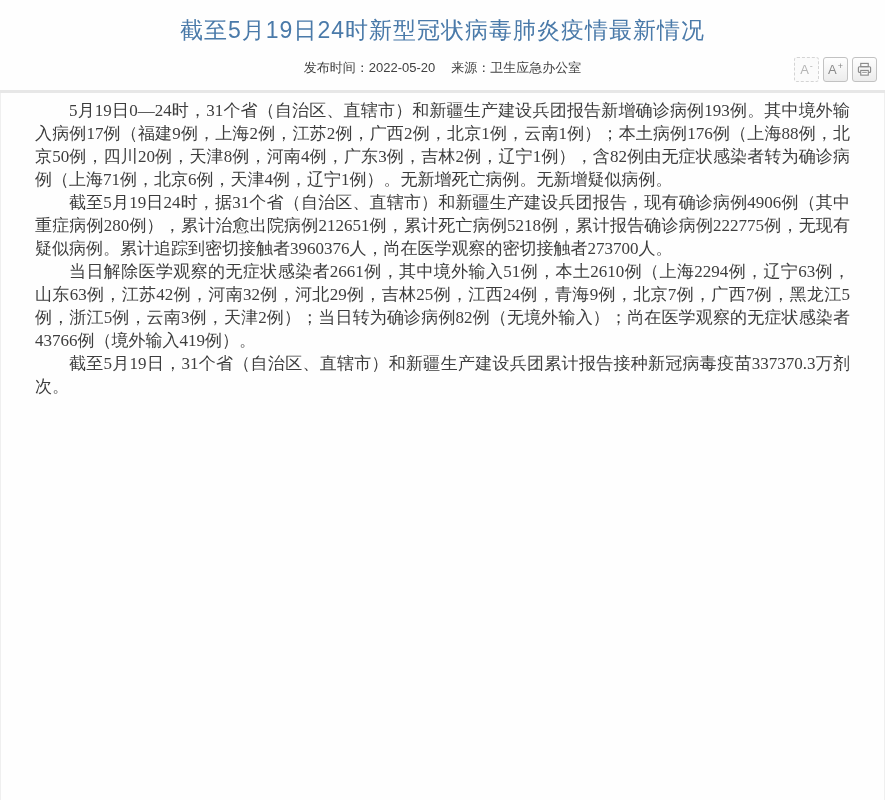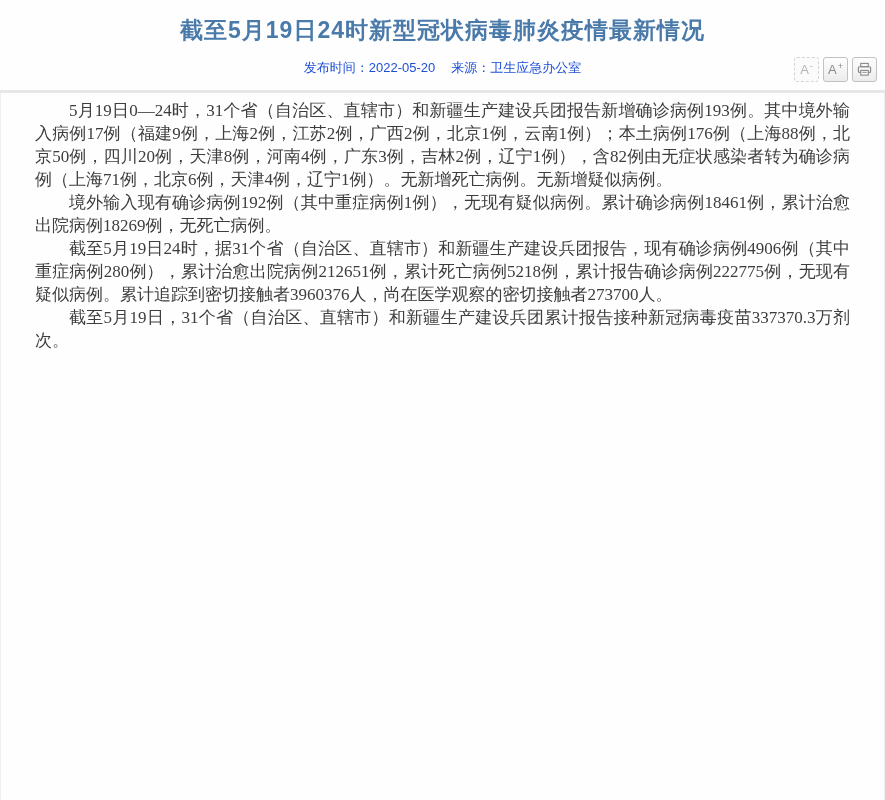--- a/index.html
+++ b/index.html
@@ -6,28 +6,28 @@
   html, body { margin: 0; padding: 0; }
   body {
     width: 885px; height: 800px; overflow: hidden;
     background: #fefefe;
     font-family: "Liberation Sans", "DejaVu Sans", sans-serif;
   }
   .header { position: relative; height: 90px; background: #fefefe; }
   .page-title {
     margin: 0; padding-top: 15px;
     text-align: center;
-    font-size: 23px; font-weight: bold;
+    font-size: 23px; font-weight: normal;
     color: #4a7aa9;
     letter-spacing: 1px;
     font-family: "Liberation Sans", "DejaVu Sans", sans-serif;
   }
   .meta {
     margin-top: 13px; text-align: center;
-    font-size: 13px; color: #1d4ed8;
+    font-size: 13px; color: #404040;
   }
   .meta .gap { display: inline-block; width: 16px; }
   .tools {
     position: absolute; right: 8px; top: 57px;
     display: flex; gap: 4px;
   }
   .tool-btn {
     width: 25px; height: 25px;
     border: 1px solid #c2c2c2; border-radius: 3px;
     background: linear-gradient(#fefefe, #ececec);
@@ -83,16 +83,16 @@
         </svg>
       </span>
     </button>
   </div>
 </div>
 
 <div class="divider"></div>
 
 <div class="content">
   <p>5月19日0—24时，31个省（自治区、直辖市）和新疆生产建设兵团报告新增确诊病例193例。其中境外输入病例17例（福建9例，上海2例，江苏2例，广西2例，北京1例，云南1例）；本土病例176例（上海88例，北京50例，四川20例，天津8例，河南4例，广东3例，吉林2例，辽宁1例），含82例由无症状感染者转为确诊病例（上海71例，北京6例，天津4例，辽宁1例）。无新增死亡病例。无新增疑似病例。</p>
-  <p>境外输入现有确诊病例192例（其中重症病例1例），无现有疑似病例。累计确诊病例18461例，累计治愈出院病例18269例，无死亡病例。</p>
   <p>截至5月19日24时，据31个省（自治区、直辖市）和新疆生产建设兵团报告，现有确诊病例4906例（其中重症病例280例），累计治愈出院病例212651例，累计死亡病例5218例，累计报告确诊病例222775例，无现有疑似病例。累计追踪到密切接触者3960376人，尚在医学观察的密切接触者273700人。</p>
+  <p>当日解除医学观察的无症状感染者2661例，其中境外输入51例，本土2610例（上海2294例，辽宁63例，山东63例，江苏42例，河南32例，河北29例，吉林25例，江西24例，青海9例，北京7例，广西7例，黑龙江5例，浙江5例，云南3例，天津2例）；当日转为确诊病例82例（无境外输入）；尚在医学观察的无症状感染者43766例（境外输入419例）。</p>
   <p>截至5月19日，31个省（自治区、直辖市）和新疆生产建设兵团累计报告接种新冠病毒疫苗337370.3万剂次。</p>
 </div>
 
 </body></html>

